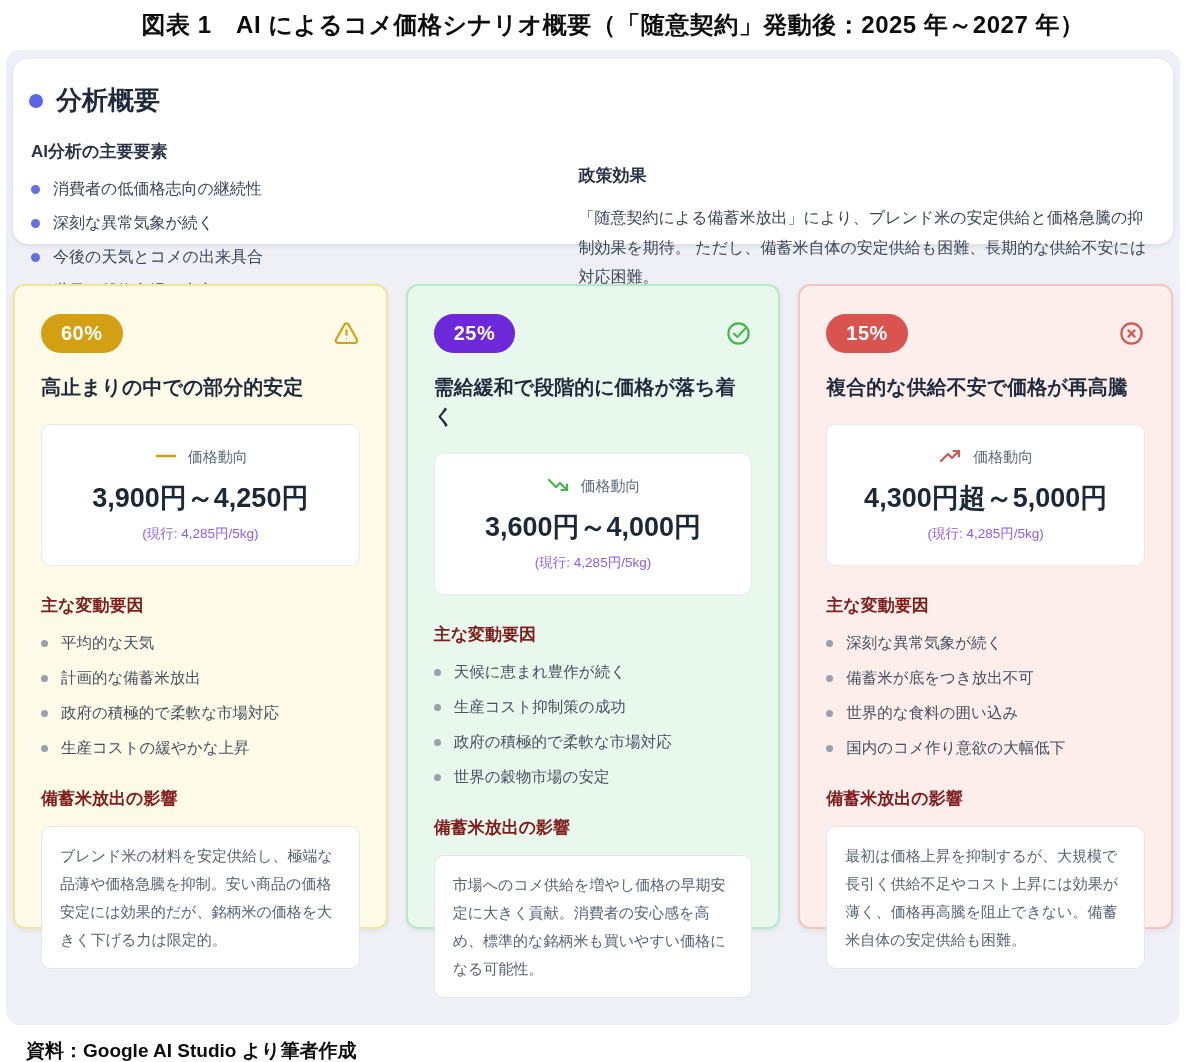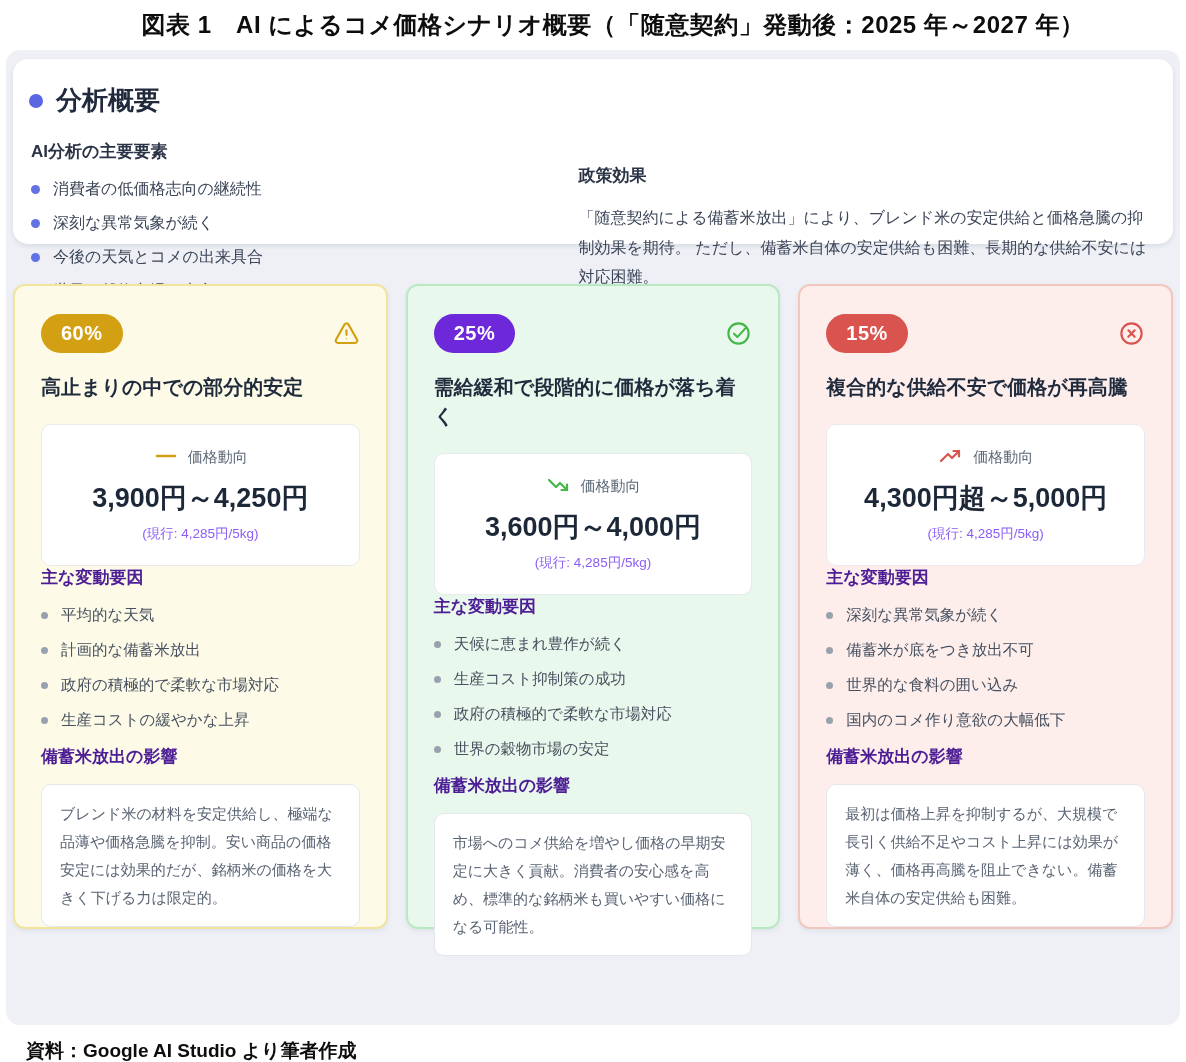--- a/index.html
+++ b/index.html
@@ -57,21 +57,21 @@
 
   .price-box {
     background: #ffffff; border: 1px solid #e8eaef; border-radius: 10px;
     margin-top: 22px; padding: 20px 10px 22px; text-align: center;
   }
   .trend-row { display: flex; align-items: flex-end; justify-content: center; gap: 9px; font-size: 15px; color: #5d6878; }
   .trend-icon { width: 26px; height: 22px; display: block; }
   .price-range { font-size: 27px; font-weight: bold; color: #1c2738; margin-top: 13px; line-height: 1.35; }
   .current-price { font-size: 13.5px; color: #8b5cf6; margin-top: 9px; }
 
-  .section-heading { font-size: 17px; font-weight: bold; color: #4c1d95; }
+  .section-heading { margin-top: 28px; font-size: 17px; font-weight: bold; color: #7f1d1d; }
   .factor-list { list-style: none; margin-top: 16px; }
   .factor-list li { display: flex; align-items: center; gap: 13px; margin: 14px 0; font-size: 15.5px; color: #46505f; }
   .f-bullet { width: 7px; height: 7px; border-radius: 50%; background: #98a1ae; flex: 0 0 auto; }
 
   .impact-box {
     background: #ffffff; border: 1px solid #e4e7ec; border-radius: 10px;
     margin-top: 16px; padding: 15px 18px; font-size: 15px; color: #596372; line-height: 1.85;
   }
   .source-note { margin: 13px 0 0 26px; font-size: 19px; font-weight: bold; color: #0d0d0d; }
 </style>

